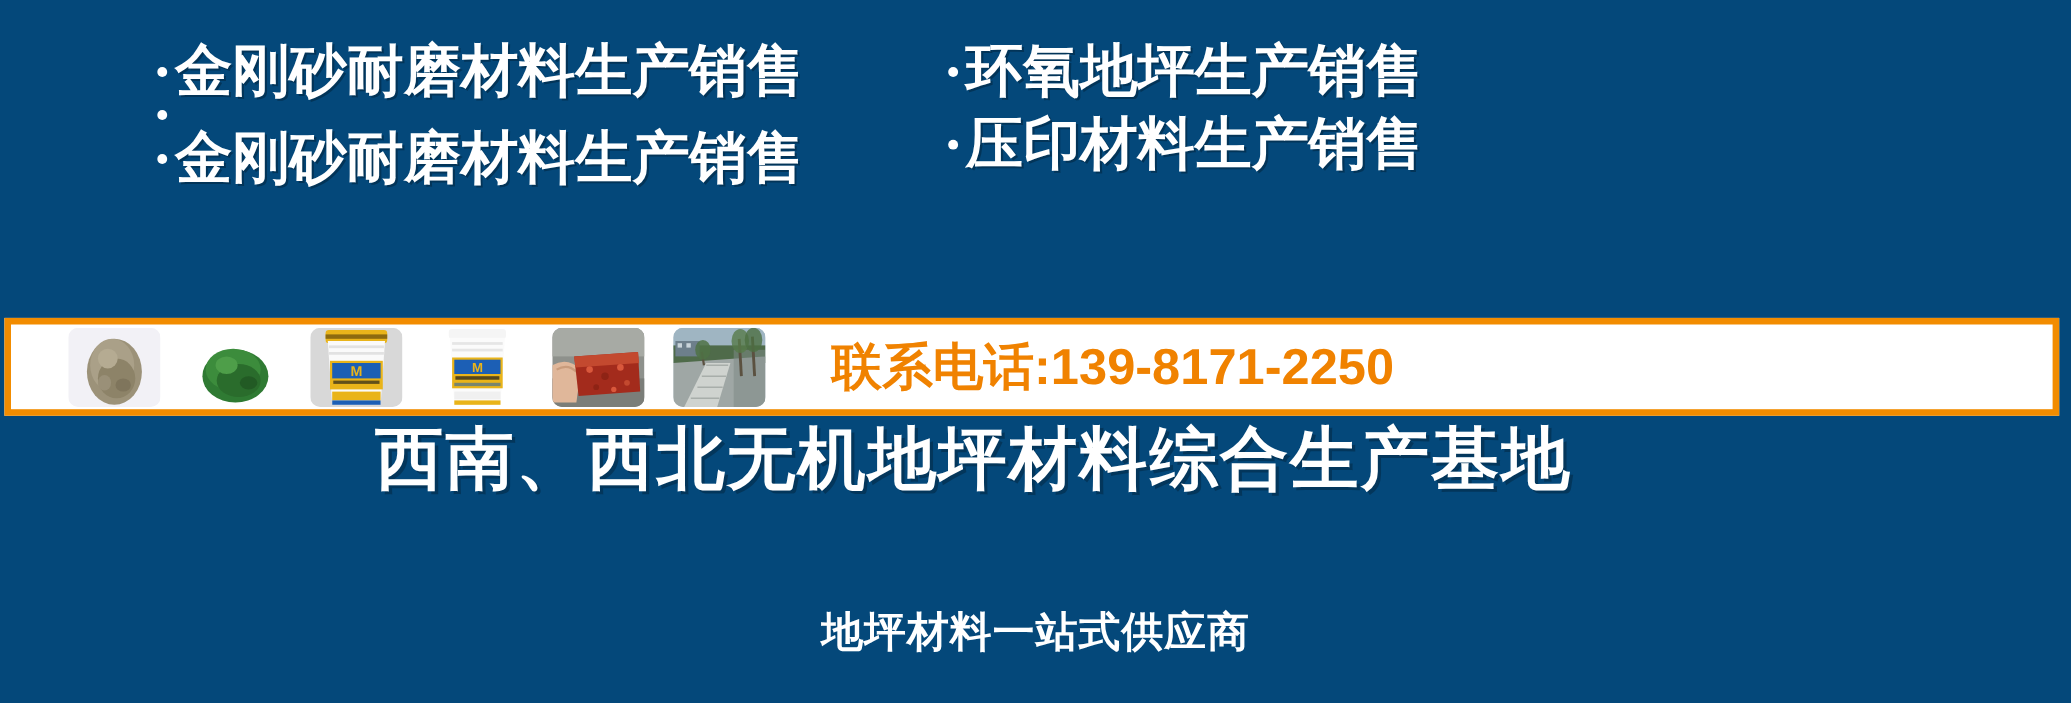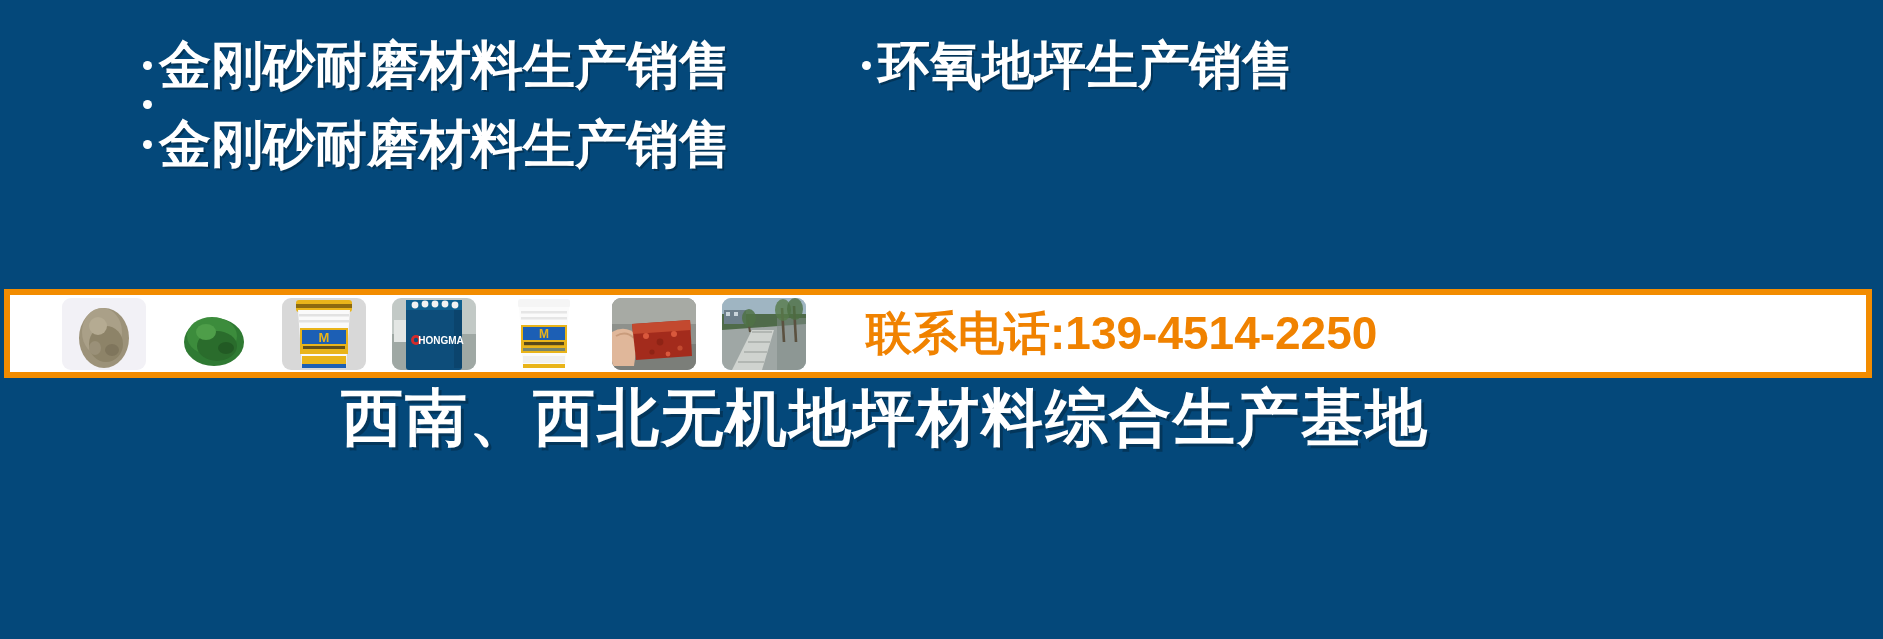--- a/index.html
+++ b/index.html
@@ -114,20 +114,24 @@
       <div class="feat-line">
         <span class="feat-bullet"></span>
         <span class="feat-text">金刚砂耐磨材料生产销售</span>
       </div>
     </div>
 
     <div class="feat-col right">
       <div class="feat-line">
         <span class="feat-bullet"></span>
         <span class="feat-text">环氧地坪生产销售</span>
+      </div>
+      <div class="feat-line">
+        <span class="feat-bullet"></span>
+        <span class="feat-text">压印材料生产销售</span>
       </div>
     </div>
 
   </div>
 
   <div class="strip">
 
     <div class="thumbs">
 
       <div class="thumb">
@@ -164,38 +168,20 @@
           <rect x="18" y="30" width="48" height="26" fill="#e9b41a"></rect>
           <rect x="20" y="32" width="44" height="14" fill="#1c5fb5"></rect>
           <text x="42" y="44" font-size="13" font-weight="bold" fill="#e9b41a" text-anchor="middle" font-family="Liberation Sans, sans-serif">M</text>
           <rect x="19" y="47" width="46" height="6" fill="#e9b41a"></rect>
           <rect x="21" y="48" width="42" height="3" fill="#1a1a1a" opacity=".65"></rect>
           <rect x="20" y="58" width="44" height="8" fill="#e9b41a"></rect>
           <rect x="20" y="66" width="44" height="4" fill="#1c5fb5"></rect>
         </svg>
       </div>
 
-      <div class="thumb">
-        <svg viewBox="0 0 84 72" preserveAspectRatio="none">
-          <rect x="0" y="0" width="84" height="72" fill="#c2c9c6"></rect>
-          <rect x="0" y="36" width="84" height="36" fill="#9fa8a4"></rect>
-          <rect x="2" y="22" width="22" height="22" fill="#e3e6e4"></rect>
-          <rect x="14" y="2" width="56" height="70" rx="3" fill="#0d4d7a"></rect>
-          <rect x="14" y="2" width="56" height="10" fill="#10608f"></rect>
-          <circle cx="23" cy="7" r="3.4" fill="#f3f3f3"></circle>
-          <circle cx="33" cy="6" r="3.4" fill="#f3f3f3"></circle>
-          <circle cx="43" cy="6" r="3.4" fill="#f3f3f3"></circle>
-          <circle cx="53" cy="6" r="3.4" fill="#f3f3f3"></circle>
-          <circle cx="63" cy="7" r="3.4" fill="#f3f3f3"></circle>
-          <rect x="62" y="12" width="8" height="58" fill="#0a3f64" opacity=".6"></rect>
-          <circle cx="24" cy="42" r="5" fill="#d32b2b"></circle>
-          <circle cx="24" cy="42" r="2.2" fill="#0d4d7a"></circle>
-          <text x="49" y="46" font-size="10" font-weight="bold" fill="#ffffff" text-anchor="middle" font-family="Liberation Sans, sans-serif">HONGMA</text>
-        </svg>
-      </div>
 
       <div class="thumb">
         <svg viewBox="0 0 84 72" preserveAspectRatio="none">
           <rect x="0" y="0" width="84" height="72" fill="#ffffff"></rect>
           <rect x="16" y="1" width="52" height="9" rx="3" fill="#f5f5f5"></rect>
           <path d="M17 9 L67 9 L63 70 L21 70 Z" fill="#fbfbfb"></path>
           <rect x="19" y="13" width="46" height="2.5" fill="#e6e6e6"></rect>
           <rect x="19" y="19" width="46" height="2.5" fill="#e6e6e6"></rect>
           <rect x="19" y="27" width="46" height="28" fill="#e9b41a"></rect>
           <rect x="21" y="29" width="42" height="13" fill="#1c5fb5"></rect>
@@ -245,19 +231,20 @@
           <path d="M72 8 L74 44" stroke="#5b5140" stroke-width="2.6"></path>
           <ellipse cx="61" cy="12" rx="8" ry="11" fill="#567a4a" opacity=".8"></ellipse>
           <ellipse cx="73" cy="11" rx="8" ry="11" fill="#4c6f42" opacity=".8"></ellipse>
           <path d="M26 22 L28 34" stroke="#5b5140" stroke-width="2"></path>
           <ellipse cx="27" cy="20" rx="7" ry="9" fill="#4f7245" opacity=".85"></ellipse>
         </svg>
       </div>
 
     </div>
 
-    <div class="phone">联系电话:139-4514-2250</div>
+    <div class="phone">联系电话:139-8171-2250</div>
 
   </div>
 
   <div class="headline">西南、西北无机地坪材料综合生产基地</div>
+  <div class="subline">地坪材料一站式供应商</div>
 
 </div>
 
 </body></html>

